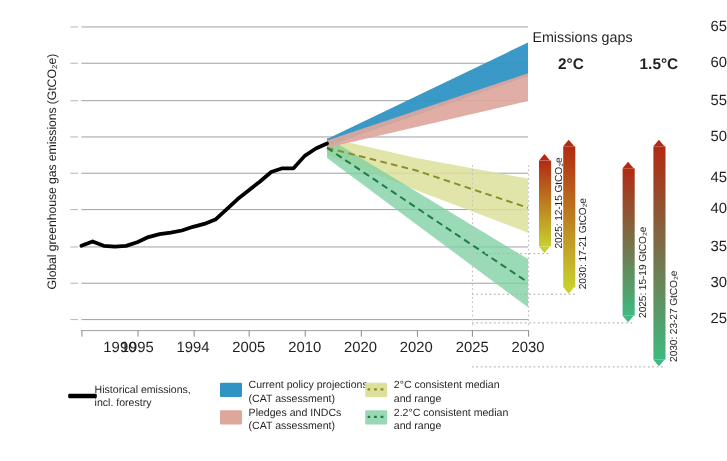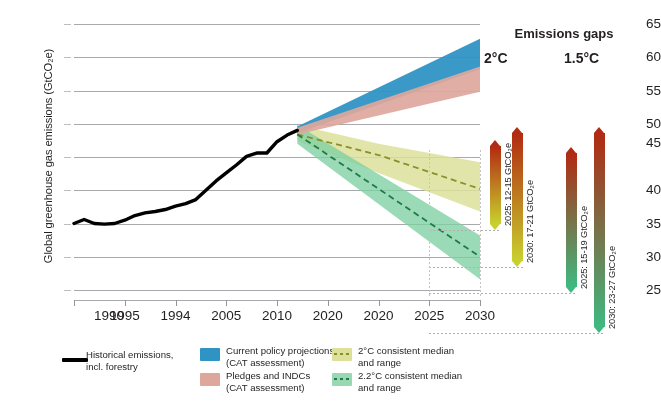--- a/index.html
+++ b/index.html
@@ -28,25 +28,25 @@
   .xaxis-line{position:absolute;left:74px;top:300px;height:1px;background:#a7a9ac;}
   .xtickmark{position:absolute;top:300px;width:1px;height:6px;background:#939598;}
   .xtick{
     position:absolute;top:308px;width:46px;margin-left:-23px;
     text-align:center;font-size:13.5px;color:#231f20;
   }
 
   
   .gaps-panel{position:absolute;left:484px;top:0;width:177px;height:330px;}
   .gaps-title{
-    position:absolute;left:0;top:26px;width:160px;text-align:center;
-    font-size:13px;font-weight:bold;color:#231f20;
+    position:absolute;left:0;top:26px;width:160px;
+    font-size:13px;font-weight:normal;color:#231f20;
   }
   .gap-group-label{
-    position:absolute;font-size:14px;font-weight:bold;color:#231f20;
+    position:absolute;font-size:14px;font-weight:bold;color:#231f20;text-align:center;
   }
   .gapbar{
     position:absolute;width:11px;border-radius:1px;
   }
   .gapbar .shaft{position:absolute;left:0;top:6px;bottom:6px;width:11px;}
   .gapbar .head{
     position:absolute;left:0;top:0;width:0;height:0;
     border-left:5.5px solid transparent;border-right:5.5px solid transparent;
   }
   .gapbar .foot{
@@ -100,21 +100,21 @@
         <div class="gridline" style="top: 57.25px; width: 406px;"></div>
         <div class="gridtick" style="top: 57.25px;"></div>
         <div class="gridline" style="top: 24px; width: 406px;"></div>
         <div class="gridtick" style="top: 24px;"></div>
       </div>
     <div id="ylabel-layer" style="left: 26px; width: 34px;">
         <div class="ytick" style="top: 283px; right: 0px;">25</div>
         <div class="ytick" style="top: 249.75px; right: 0px;">30</div>
         <div class="ytick" style="top: 216.5px; right: 0px;">35</div>
         <div class="ytick" style="top: 183.25px; right: 0px;">40</div>
-        <div class="ytick" style="top: 136px; right: 0px;">45</div>
+        <div class="ytick" style="top: 154px; right: 0px;">45</div>
         <div class="ytick" style="top: 116.75px; right: 0px;">50</div>
         <div class="ytick" style="top: 83.5px; right: 0px;">55</div>
         <div class="ytick" style="top: 50.25px; right: 0px;">60</div>
         <div class="ytick" style="top: 17px; right: 0px;">65</div>
       </div>
 
     <div class="xaxis-line" style="width:406px;"></div>
     <div id="xlabel-layer">
         <div class="xtickmark" style="left: 74px;"></div>
         <div class="xtick" style="left: 74px; margin-left: 12px;">1990</div>

